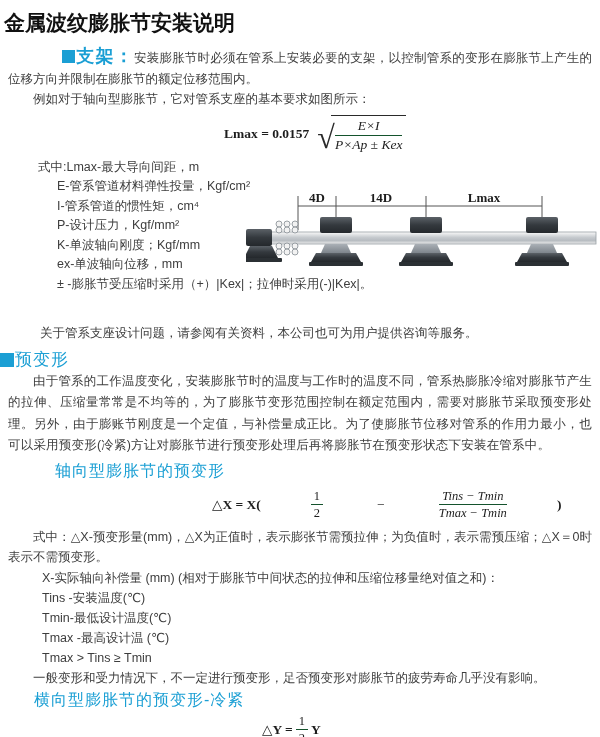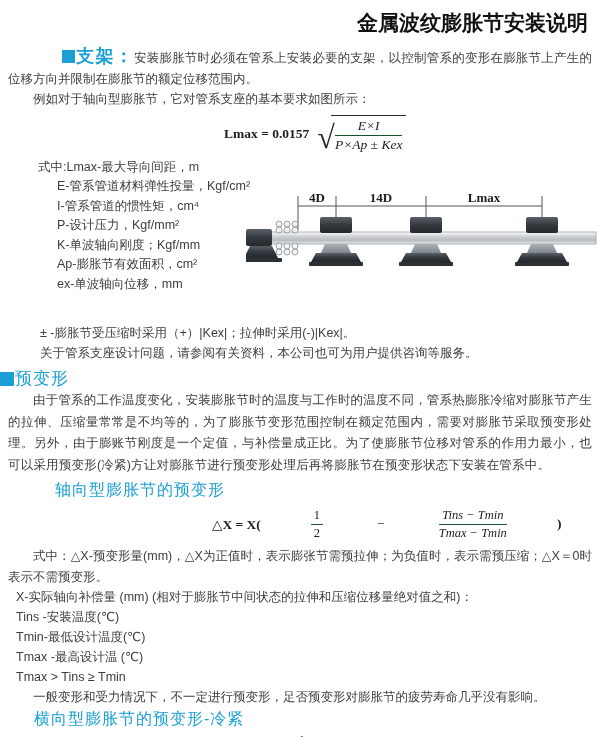--- a/index.html
+++ b/index.html
@@ -3,22 +3,22 @@
 <meta charset="utf-8">
 <style>
   * { margin:0; padding:0; box-sizing:border-box; }
   html,body { background:#fff; }
   body {
     width:600px; height:737px; overflow:hidden; position:relative;
     font-family:"Liberation Sans","DejaVu Sans",sans-serif;
     color:#3d3d3d; font-size:12.5px;
   }
   .page-title {
-    text-align:right; font-size:21px; line-height:26px; font-weight:bold;
-    color:#111; margin:10px 12px 10px;
+    text-align:left; font-size:21px; line-height:26px; font-weight:bold;
+    color:#111; margin:10px 4px 10px;
   }
   .para { margin:0 8px; line-height:20.5px; text-align:justify; }
   .indent { text-indent:2em; }
   .sec-head-inline { text-indent:54px; }
   .blue-square {
     display:inline-block; width:13px; height:13px; background:#1b9fd4;
     vertical-align:-1px; margin-right:1px;
   }
   .sec-label { color:#1b9fd4; font-size:18px; font-weight:bold; letter-spacing:1px; }
   .section-heading { margin:6px 0 0; line-height:20px; }
@@ -46,21 +46,21 @@
   .formula-3 .gap { margin:0 3px; }
 
   
   .defs { margin-top:4px; }
   .defs > div { margin-left:57px; line-height:19.5px; }
   .defs > div:nth-child(1) { margin-left:38px; }
   .defs > div:nth-child(8) { margin-left:40px;margin-top:30px; }
   .defs > div:nth-child(9) { margin-left:40px; }
 
   .pre-para { margin:0 8px; line-height:21.5px; text-align:justify; text-indent:2em; letter-spacing:0.2px; }
-  .tline { margin-left:16px; line-height:20px; }
+  .tline { margin-left:42px; line-height:20px; }
 
   
   .pipe-diagram { position:absolute; left:246px; top:190px; width:352px; height:100px; }
   .pipe-diagram svg { display:block; }
   .dim-label { font-family:"Liberation Serif","DejaVu Serif",serif; font-weight:bold; font-size:13px; fill:#1d1d1d; }
 </style>
 </head>
 <body>
 
 <h1 class="page-title">金属波纹膨胀节安装说明</h1>
@@ -80,21 +80,20 @@
     </span>
   </span>
 </div>
 
 <div class="defs">
   <div>式中:Lmax-最大导向间距，m</div>
   <div>E-管系管道材料弹性投量，Kgf/cm²</div>
   <div>I-管系管道的惯性矩，cm⁴</div>
   <div>P-设计压力，Kgf/mm²</div>
   <div>K-单波轴向刚度；Kgf/mm</div>
-  <div>Ap-膨胀节有效面积，cm²</div>
   <div>ex-单波轴向位移，mm</div>
   <div>± -膨胀节受压缩时采用（+）|Kex|；拉伸时采用(-)|Kex|。</div>
   <div>关于管系支座设计问题，请参阅有关资料，本公司也可为用户提供咨询等服务。</div>
 </div>
 
 <div class="pipe-diagram">
   <svg width="352" height="100" viewBox="0 0 352 100">
     <defs>
       <linearGradient id="pipeGrad" x1="0" y1="0" x2="0" y2="1">
         <stop offset="0" stop-color="#fafafa"></stop>

